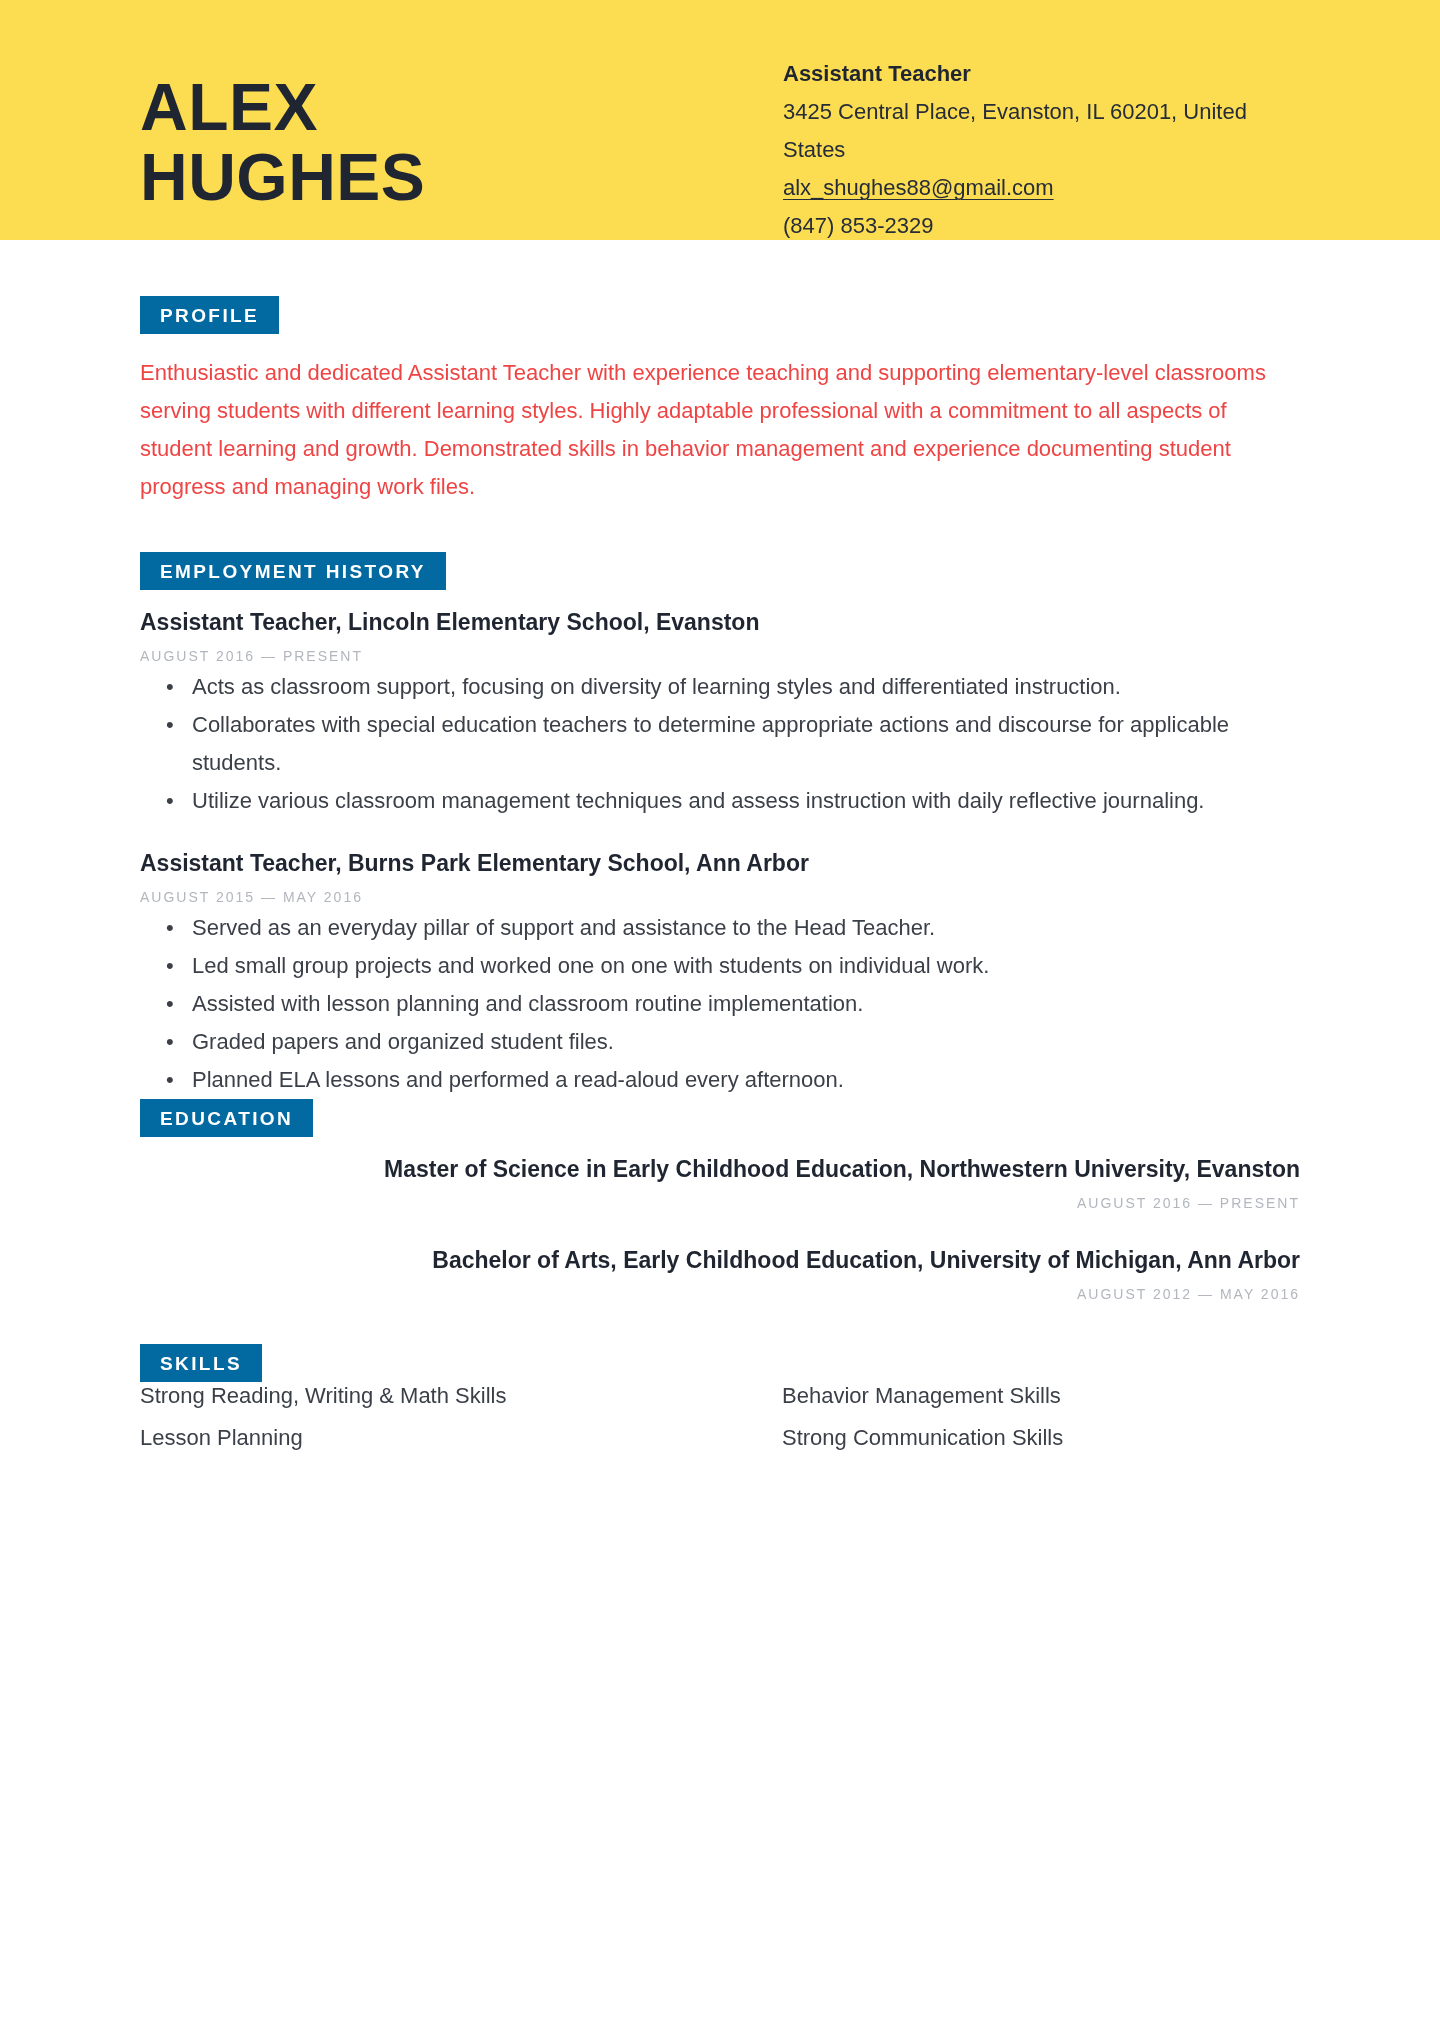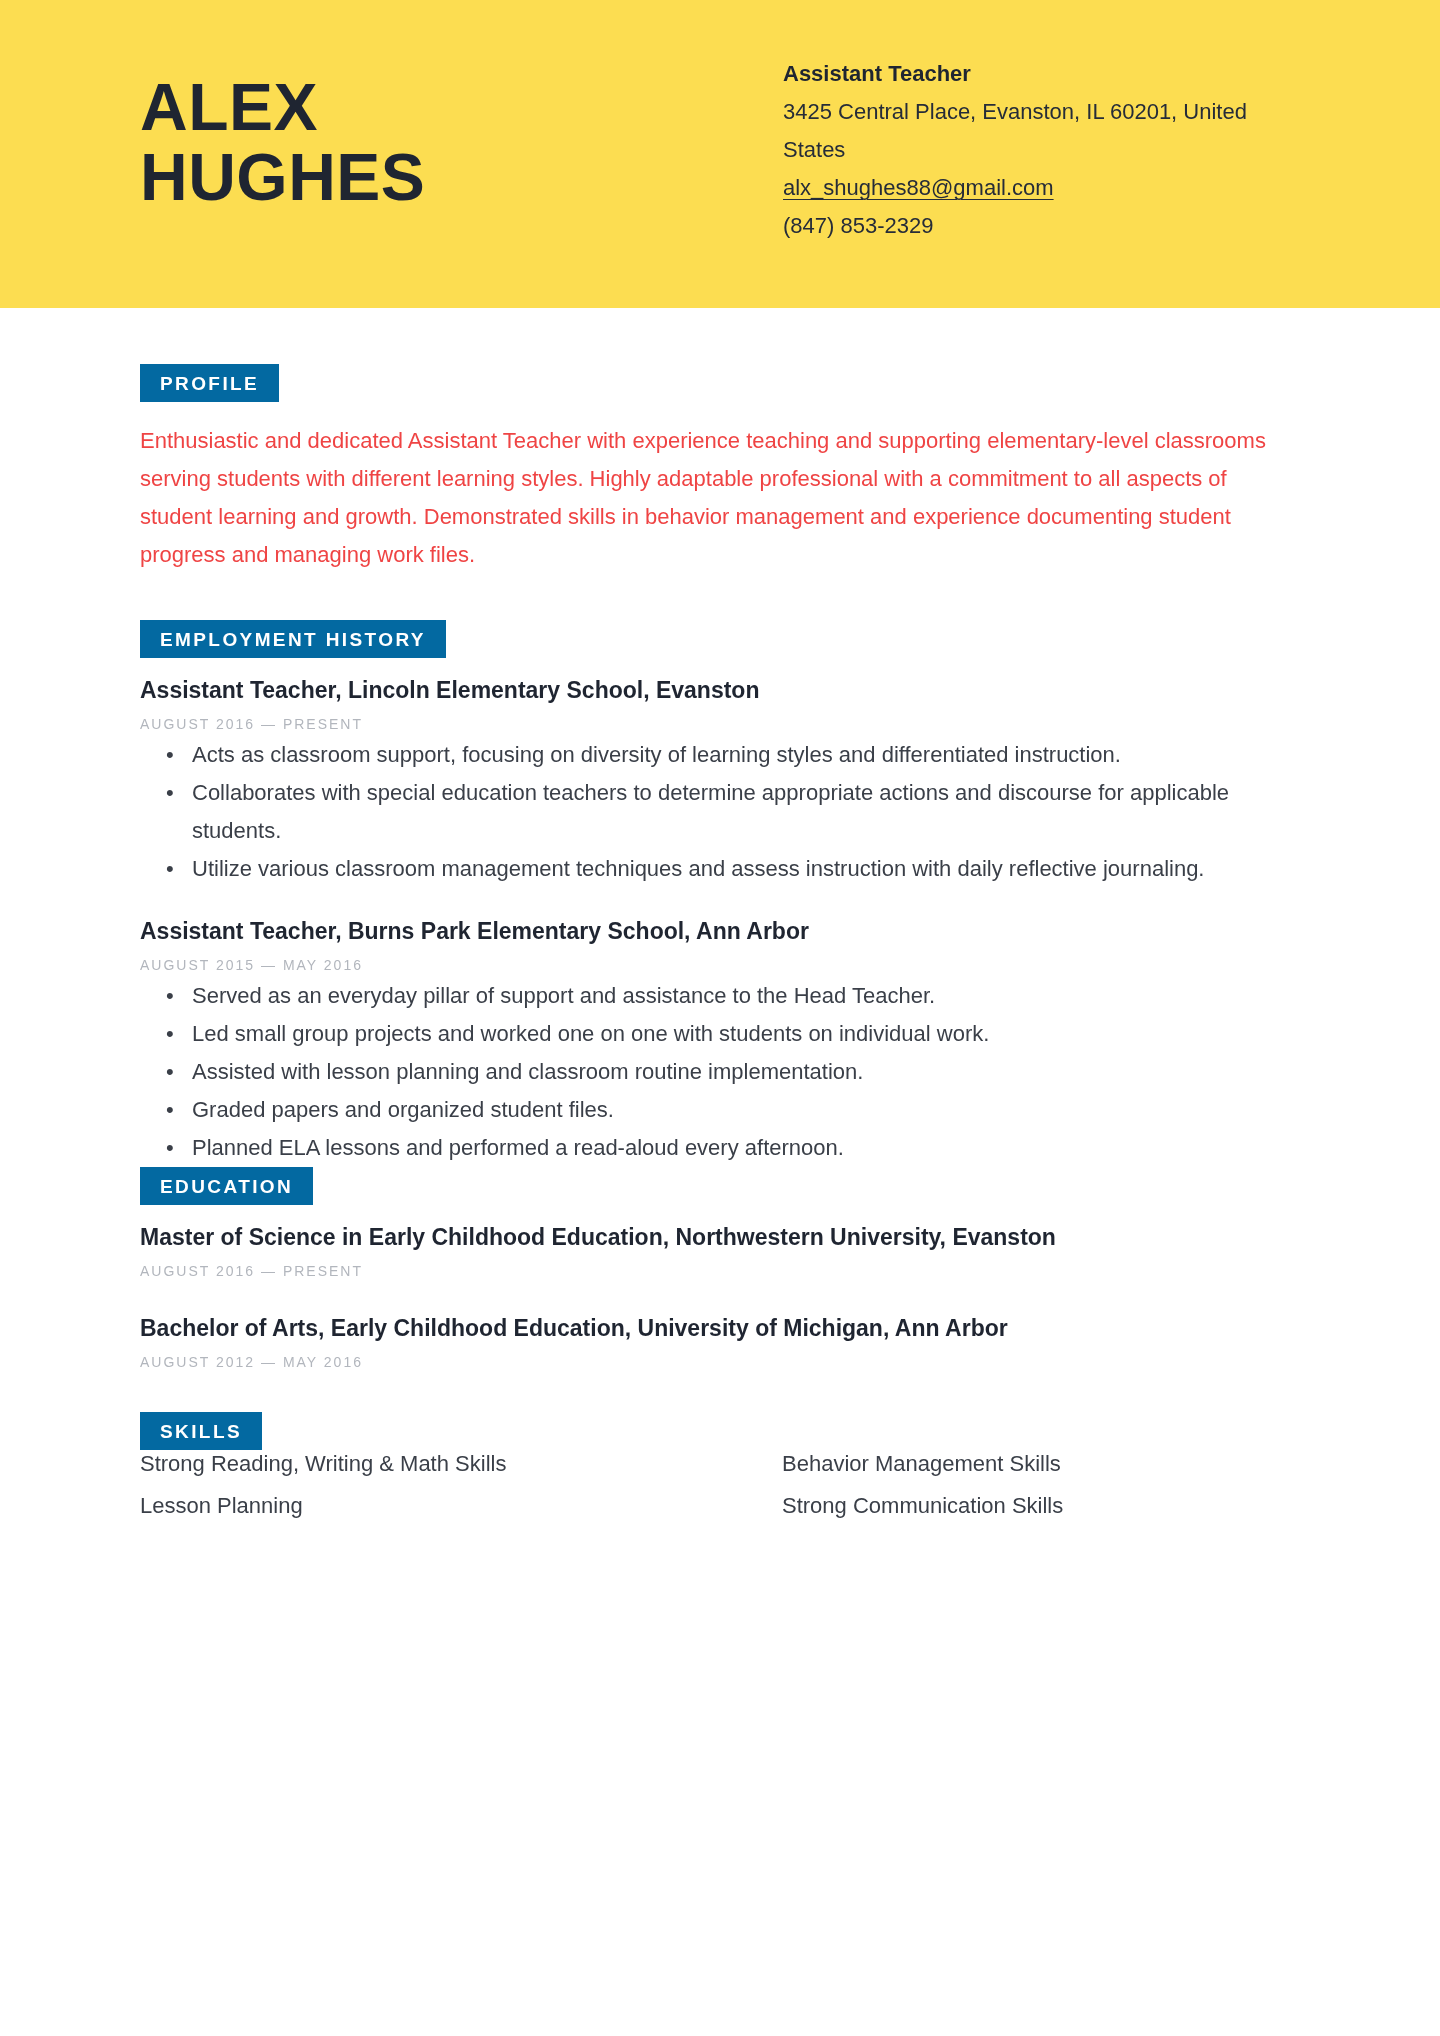--- a/index.html
+++ b/index.html
@@ -11,21 +11,21 @@
     width: 1440px;
     height: 2036px;
     margin: 0 auto;
     background: #ffffff;
     overflow: hidden;
   }
 
   
   .header {
     position: relative;
-    height: 308px;
+    height: 240px;
     background: #fcdd51;
   }
   .name {
     position: absolute;
     left: 140px;
     top: 72px;
     font-size: 66px;
     font-weight: 700;
     line-height: 70px;
     letter-spacing: 0.5px;
@@ -104,21 +104,21 @@
   }
   .bullets li::before {
     content: "\2022";
     position: absolute;
     left: 26px;
     top: 0;
     color: #3a3f48;
   }
 
   .job-2 { margin-top: 28px; }
-  .edu-item { margin-top: 2px; }
+  .edu-item { margin-top: 2px; text-align: right; }
   .edu-item + .edu-item { margin-top: 30px; }
 
   .skills-grid {
     display: grid;
     grid-template-columns: 642px 1fr;
     row-gap: 14px;
     font-size: 22px;
     line-height: 28px;
     color: #3a3f48;
   }

